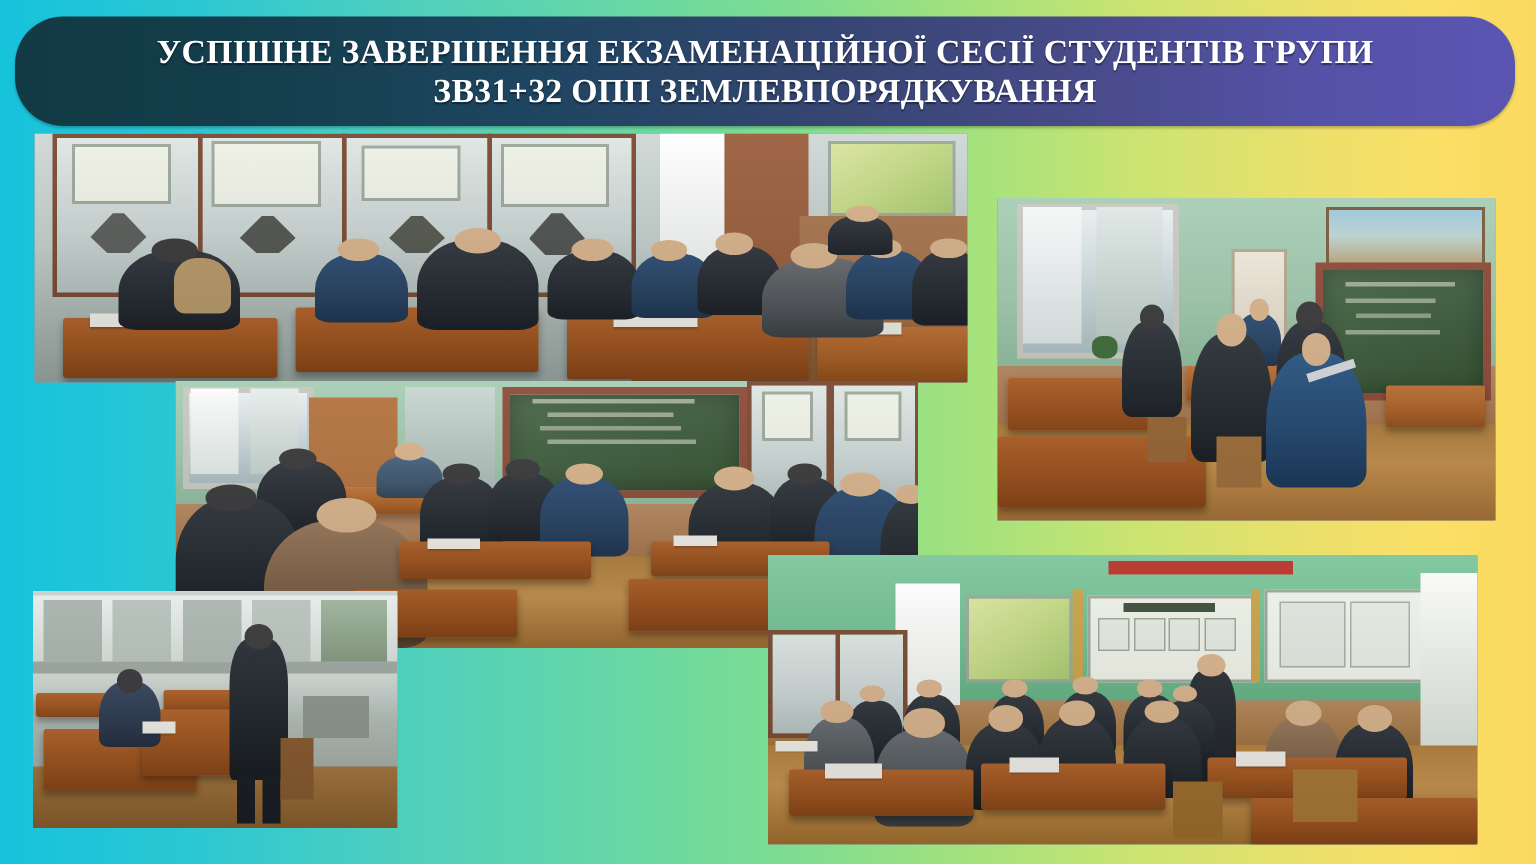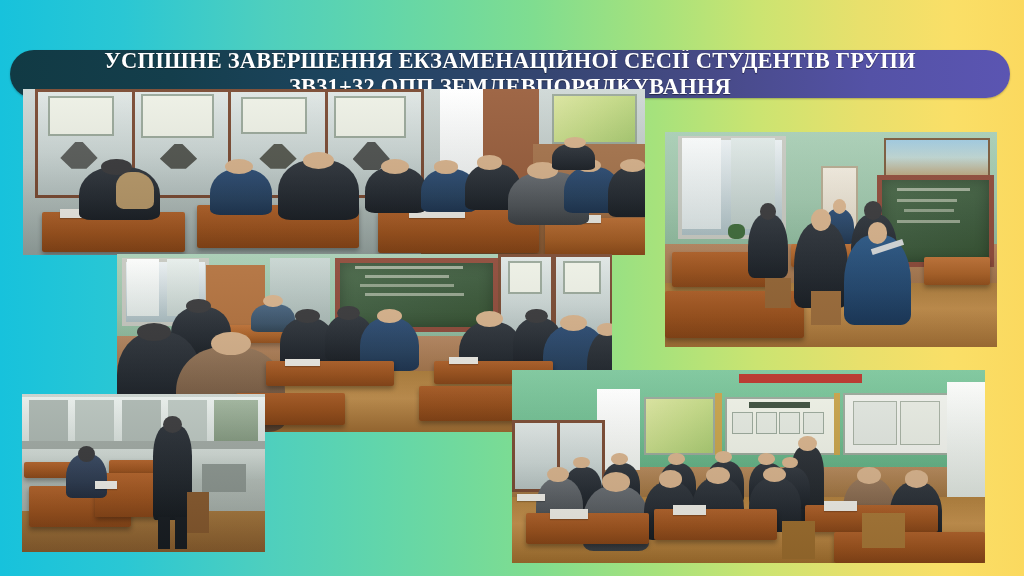--- a/index.html
+++ b/index.html
@@ -18,34 +18,33 @@
       #7FDD90 52%,
       #A6E27C 64%,
       #CBE471 74%,
       #E8E06C 84%,
       #FADF67 93%,
       #FBD95F 100%);
   }
 
   
   #title-bar{
-    position:absolute;left:10px;top:11px;width:1000px;height:48px;
+    position:absolute;left:10px;top:11px;width:1000px;height:73px;
     border-radius:32px;
     background:linear-gradient(90deg,
       #113A44 0%,
       #143E4C 16%,
       #1E4560 34%,
       #33456F 52%,
       #474A87 70%,
       #5452A6 86%,
       #5B55B2 100%);
     box-shadow:0 1px 2px rgba(0,0,0,.25);
     display:flex;align-items:center;justify-content:center;
     overflow:hidden;
-    margin-top:39px;
   }
   #title-text{
     color:#ffffff;
     text-align:center;
     font-family:"Liberation Serif", serif;
     font-weight:bold;
     font-size:22.5px;
     line-height:26px;
     letter-spacing:.2px;
     text-shadow:0 1px 1px rgba(0,0,0,.45);

